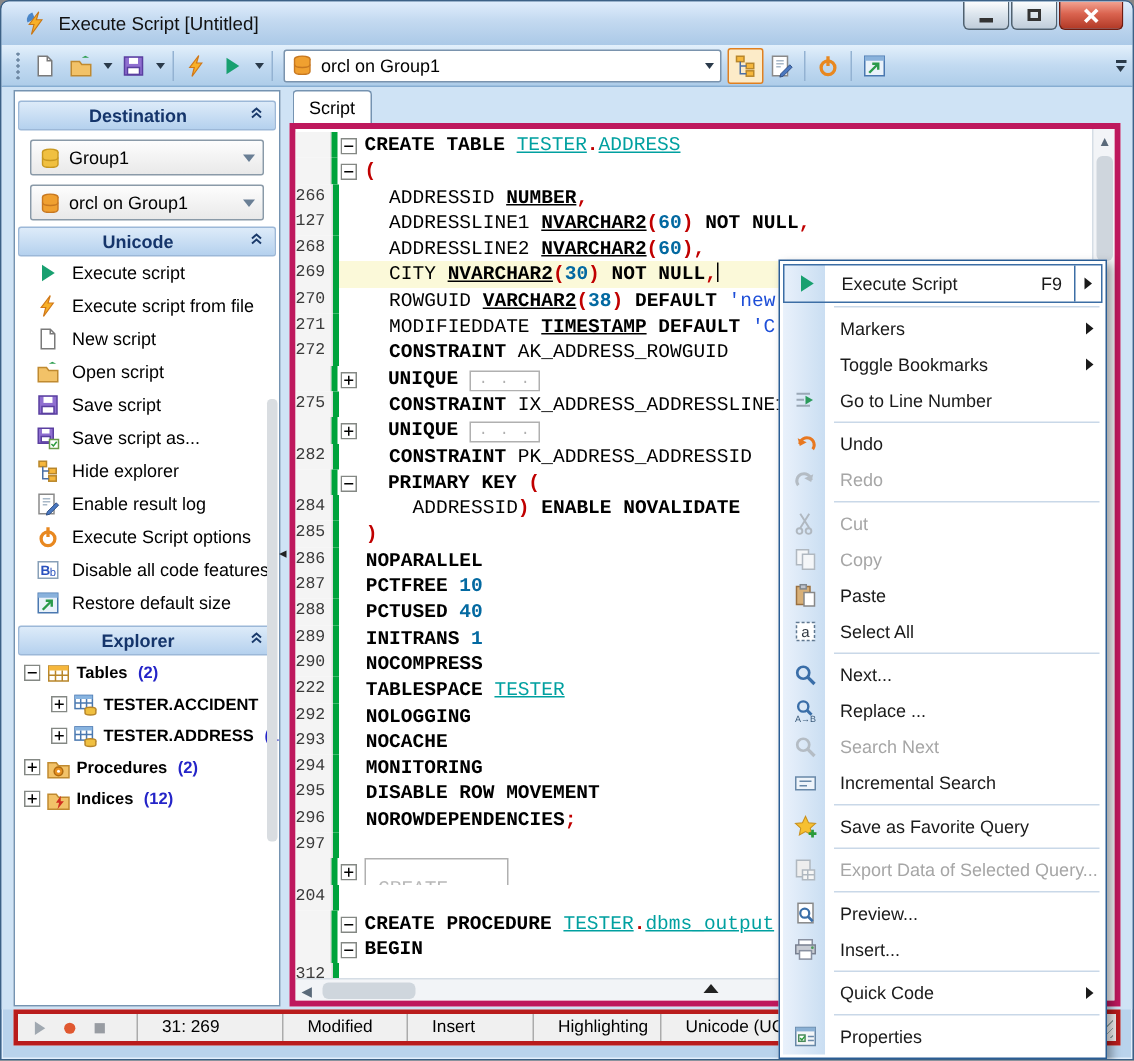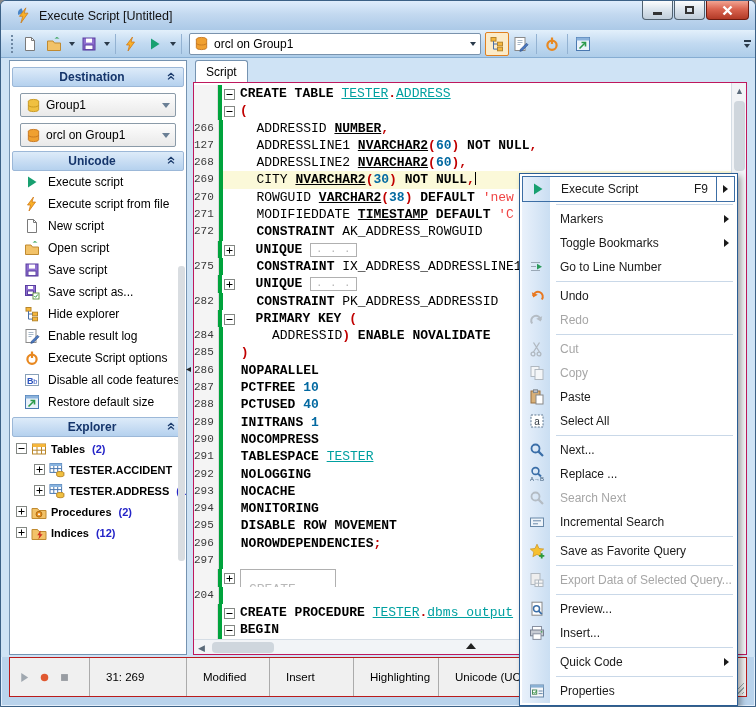--- a/index.html
+++ b/index.html
@@ -93,56 +93,56 @@
   .splitter .collapse{ position:absolute; top:303px; left:-1px; font-size:10px; color:#222; cursor:pointer; }
 
   
   .editor-panel{ flex:1; display:flex; flex-direction:column; min-width:0; }
   .tab-row{ height:22px; display:flex; padding-left:2px; }
   .tab{
     min-width:42px; padding:0 10px; background:#fff; border:1px solid #7593b1; border-bottom:none;
     border-radius:3px 3px 0 0; font-size:12px; color:#000; display:flex; align-items:center; justify-content:center; cursor:pointer;
   }
   .tab-rest{ flex:1; }
-  .editor-box{ flex:1; background:#fff; border:1px solid #be185d; position:relative; overflow:hidden; }
+  .editor-box{ flex:1; background:#fff; border:4px solid #be185d; position:relative; overflow:hidden; }
   .code-area{ position:absolute; inset:0 15px 15px 0; overflow:hidden; padding-top:2px; background:#fff; }
 
   .cl{ height:17.3px; display:flex; font-family:"Liberation Mono", monospace; font-size:13px; line-height:17.3px; white-space:pre; }
   .cl .g{ flex:0 0 24px; text-align:right; padding-right:4px; font-size:11px; color:#3a3a3a; background:#f4f4f4; border-right:1px solid #dcdcdc; }
   .cl .gb{ flex:0 0 4px; background:#00a33c; }
   .cl .fm{ flex:0 0 16px; position:relative; }
   .cl .ct{ flex:1; padding-left:2px; overflow:hidden; }
   .cl.hl .fm, .cl.hl .ct{ background:#fbf9d9; }
   .fbox{ position:absolute; left:2px; top:3px; }
 
   .tok-kw{ font-weight:bold; color:#000; }
   .tok-id{ color:#000; }
   .tok-ty{ font-weight:bold; color:#000; text-decoration:underline; }
   .tok-num{ font-weight:bold; color:#0369a1; }
   .tok-sym{ font-weight:bold; color:#c00000; }
-  .tok-str{ color:#ef4444; }
+  .tok-str{ color:#1d4ed8; }
   .tok-obj{ color:#00a0a0; text-decoration:underline; }
   .ifold{ display:inline-block; border:1px solid #b0b0b0; color:#b0b0b0; background:#fff;
     font-size:10px; line-height:12px; padding:0 5px; vertical-align:1px; letter-spacing:1px; }
   .ifold.big{ color:#b8b8b8; font-size:13px; line-height:15px; padding:12px 8px; letter-spacing:0; }
   .caret{ display:inline-block; width:1.5px; height:13px; background:#000; vertical-align:-2px; }
 
   
   .vscroll{ position:absolute; top:0; right:0; bottom:15px; width:15px; background:#f2f4f7; border-left:1px solid #d5dde5; }
   .vscroll .arr{ position:absolute; left:0; width:15px; height:15px; display:flex; align-items:center; justify-content:center; color:#5a6a7a; font-size:9px; cursor:pointer; }
   .vscroll .thumb{ position:absolute; left:2px; width:11px; top:18px; height:70px; background:#cfd6dd; border-radius:4px; cursor:pointer; }
   .hscroll{ position:absolute; left:0; right:15px; bottom:0; height:15px; background:#f2f4f7; border-top:1px solid #d5dde5; }
   .hscroll .arr{ position:absolute; top:0; width:15px; height:15px; display:flex; align-items:center; justify-content:center; color:#5a6a7a; font-size:9px; cursor:pointer; }
   .hscroll .thumb{ position:absolute; top:2px; height:11px; left:18px; width:62px; background:#cfd6dd; border-radius:4px; cursor:pointer; }
   .split-up{ position:absolute; top:3px; left:272px; width:0; height:0; cursor:pointer;
     border-left:5px solid transparent; border-right:5px solid transparent; border-bottom:6px solid #222; }
   .sb-corner{ position:absolute; right:0; bottom:0; width:15px; height:15px; background:#f2f4f7; }
 
   
-  .statusbar{ height:40px; display:flex; background:#f0f0f0; border-top:1px solid #9db8d2; margin:0 8px; border:1px solid #b91c1c; font-size:11.5px; color:#000;justify-content:space-between; }
+  .statusbar{ height:24px; display:flex; background:#f0f0f0; border-top:1px solid #9db8d2; margin:0 8px; border:3px solid #b91c1c; font-size:11.5px; color:#000;justify-content:space-between; }
   .sseg{ border-right:1px solid #ababab; display:flex; align-items:center; padding-left:16px; }
   .sseg.icons{ padding-left:8px; gap:7px; }
   .sseg:last-child{ border-right:none; flex:1; position:relative; }
   .grip{ position:absolute; right:2px; bottom:2px; width:12px; height:12px;
     background:linear-gradient(135deg, transparent 50%, #9aa 50%, #9aa 55%, transparent 55%, transparent 70%, #9aa 70%, #9aa 75%, transparent 75%, transparent 90%, #9aa 90%, #9aa 95%, transparent 95%); }
   .bottom-strip{ height:9px; }
 
   
   .context-menu{
     position:absolute; left:518px; top:172px; width:219px;
@@ -567,21 +567,21 @@
                     <rect x="0.5" y="0.5" width="10" height="10" fill="#fff" stroke="#848884"></rect>
                     <path d="M2.5 5.5h6" stroke="#000"></path>
                   </svg></span></span><span class="ct"><span class="tok-kw">  PRIMARY KEY </span><span class="tok-sym">(</span></span></div>
             <div class="cl"><span class="g">284</span><span class="gb"></span><span class="fm"></span><span class="ct"><span class="tok-id">    ADDRESSID</span><span class="tok-sym">)</span><span class="tok-kw"> ENABLE NOVALIDATE</span></span></div>
             <div class="cl"><span class="g">285</span><span class="gb"></span><span class="fm"></span><span class="ct"><span class="tok-sym">)</span></span></div>
             <div class="cl"><span class="g">286</span><span class="gb"></span><span class="fm"></span><span class="ct"><span class="tok-kw">NOPARALLEL</span></span></div>
             <div class="cl"><span class="g">287</span><span class="gb"></span><span class="fm"></span><span class="ct"><span class="tok-kw">PCTFREE </span><span class="tok-num">10</span></span></div>
             <div class="cl"><span class="g">288</span><span class="gb"></span><span class="fm"></span><span class="ct"><span class="tok-kw">PCTUSED </span><span class="tok-num">40</span></span></div>
             <div class="cl"><span class="g">289</span><span class="gb"></span><span class="fm"></span><span class="ct"><span class="tok-kw">INITRANS </span><span class="tok-num">1</span></span></div>
             <div class="cl"><span class="g">290</span><span class="gb"></span><span class="fm"></span><span class="ct"><span class="tok-kw">NOCOMPRESS</span></span></div>
-            <div class="cl"><span class="g">291</span><span class="gb"></span><span class="fm"></span><span class="ct"><span class="tok-kw">TABLESPACE </span><span class="tok-obj">TESTER</span></span></div>
+            <div class="cl"><span class="g">222</span><span class="gb"></span><span class="fm"></span><span class="ct"><span class="tok-kw">TABLESPACE </span><span class="tok-obj">TESTER</span></span></div>
             <div class="cl"><span class="g">292</span><span class="gb"></span><span class="fm"></span><span class="ct"><span class="tok-kw">NOLOGGING</span></span></div>
             <div class="cl"><span class="g">293</span><span class="gb"></span><span class="fm"></span><span class="ct"><span class="tok-kw">NOCACHE</span></span></div>
             <div class="cl"><span class="g">294</span><span class="gb"></span><span class="fm"></span><span class="ct"><span class="tok-kw">MONITORING</span></span></div>
             <div class="cl"><span class="g">295</span><span class="gb"></span><span class="fm"></span><span class="ct"><span class="tok-kw">DISABLE ROW MOVEMENT</span></span></div>
             <div class="cl"><span class="g">296</span><span class="gb"></span><span class="fm"></span><span class="ct"><span class="tok-kw">NOROWDEPENDENCIES</span><span class="tok-sym">;</span></span></div>
             <div class="cl"><span class="g">297</span><span class="gb"></span><span class="fm"></span><span class="ct"></span></div>
             <div class="cl"><span class="g"></span><span class="gb"></span><span class="fm"><span class="fbox"><svg width="11" height="11" viewBox="0 0 11 11">
                     <rect x="0.5" y="0.5" width="10" height="10" fill="#fff" stroke="#848884"></rect>
                     <path d="M2.5 5.5h6M5.5 2.5v6" stroke="#000"></path>
                   </svg></span></span><span class="ct"><span class="ifold big">CREATE ...</span></span></div>

